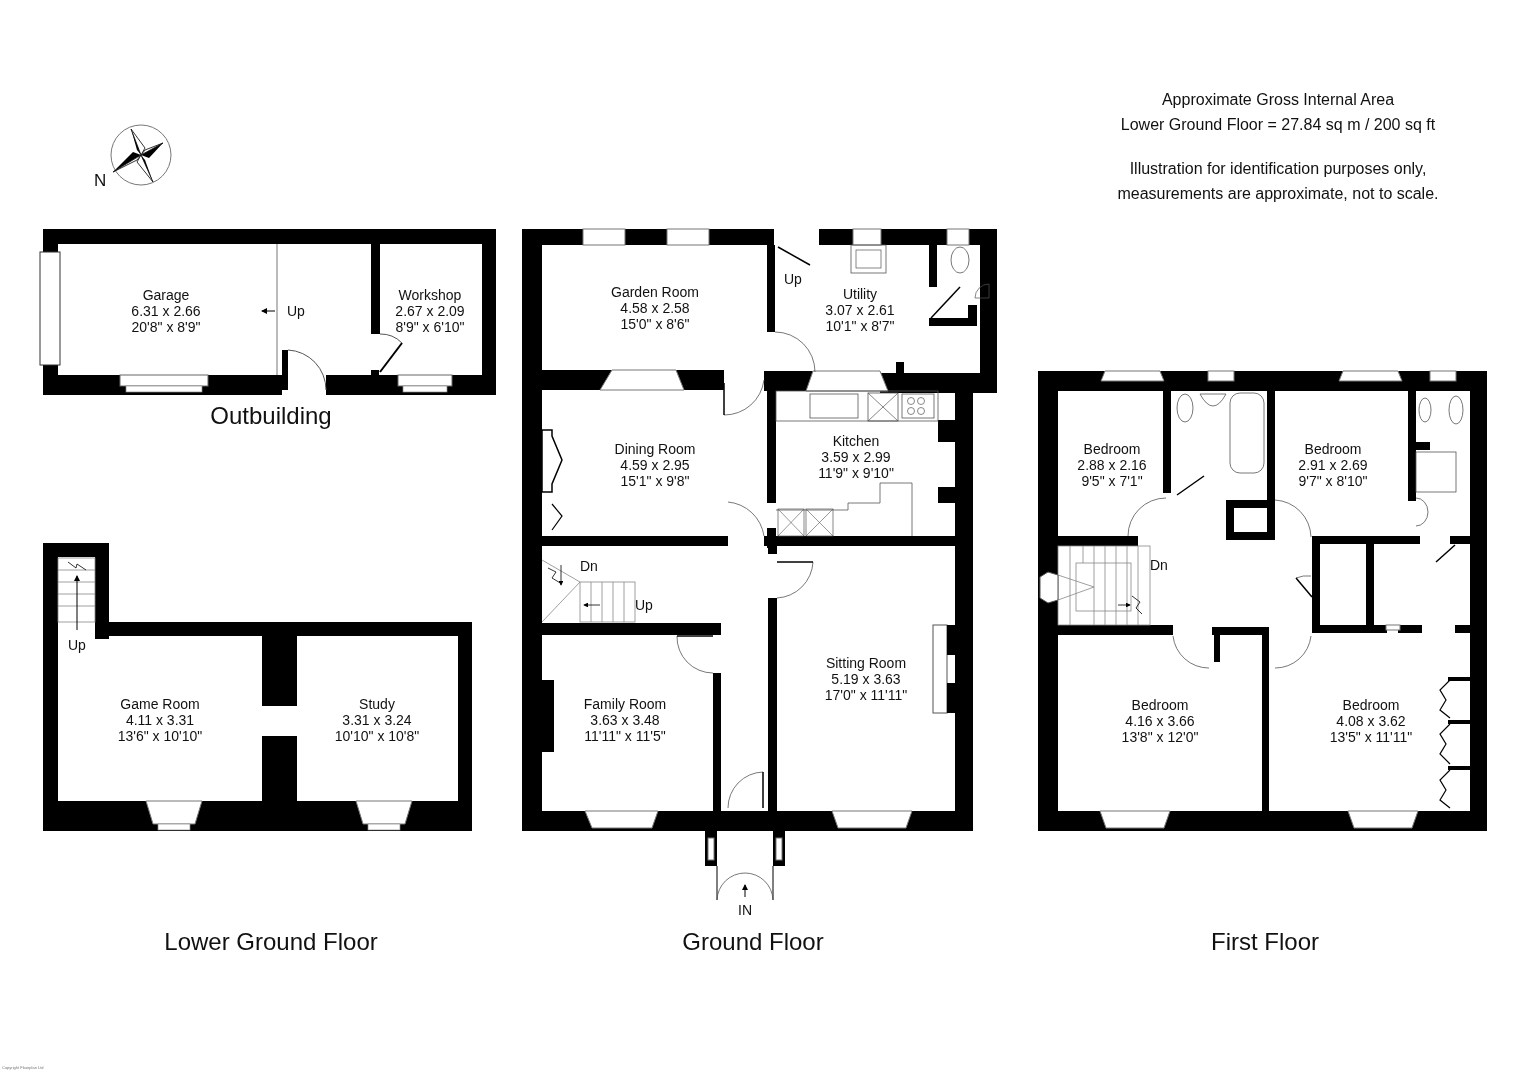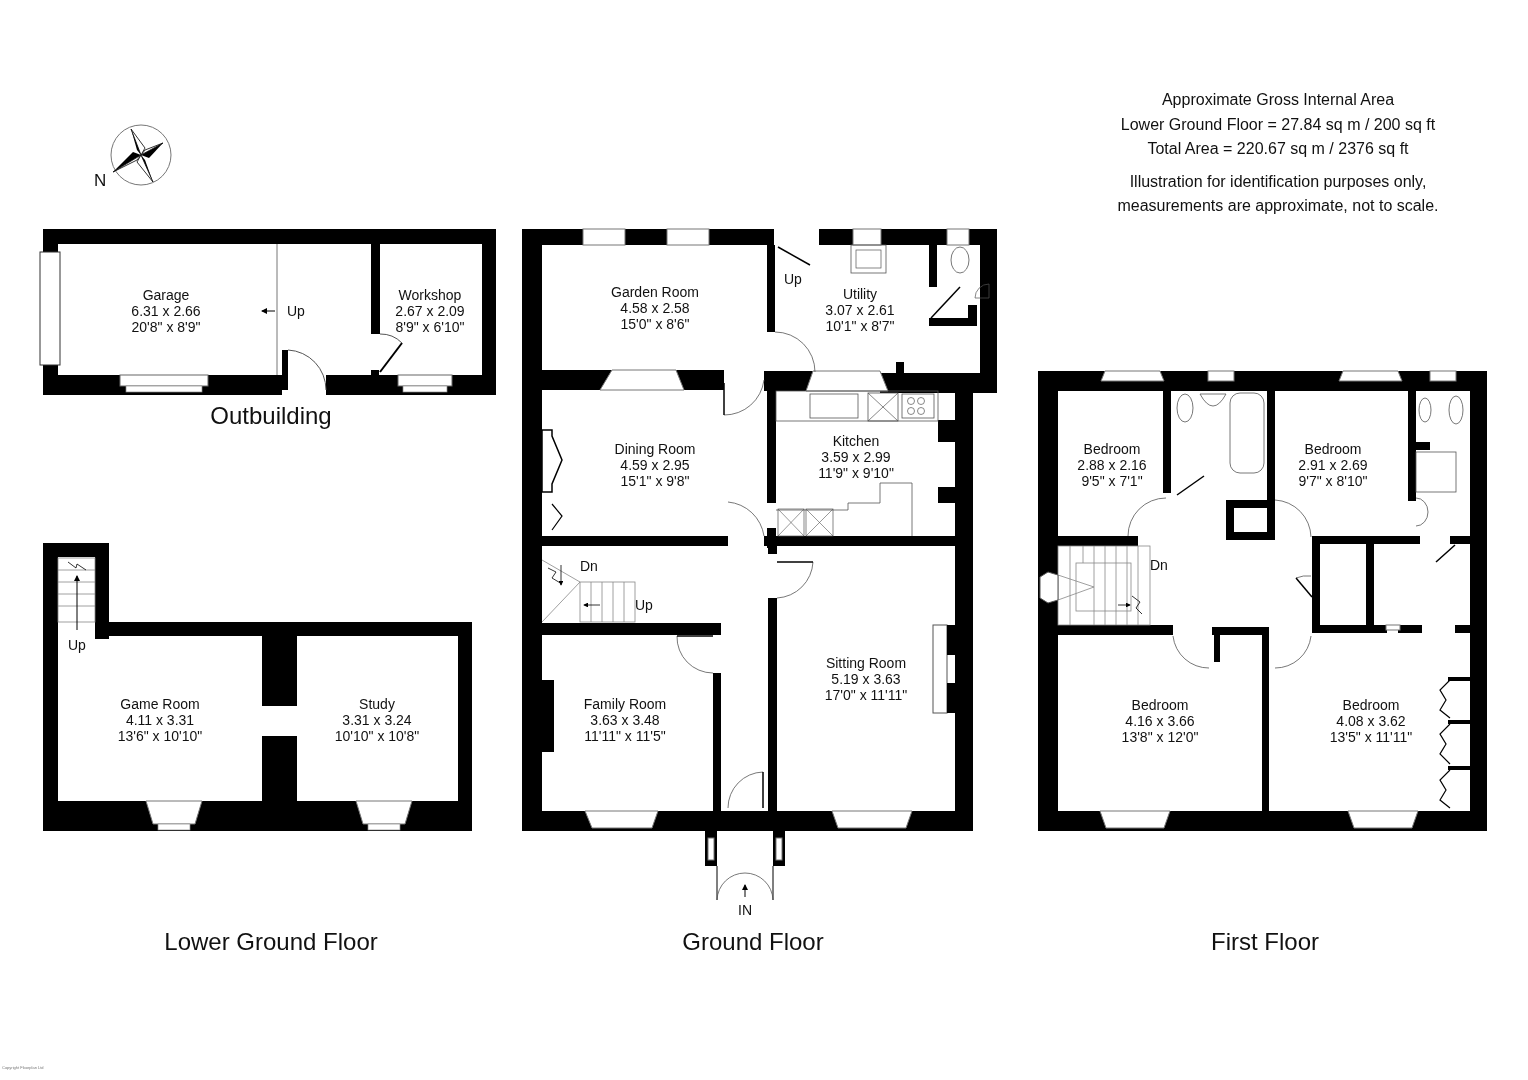--- a/index.html
+++ b/index.html
@@ -4,21 +4,21 @@
 <style>
   html, body { margin:0; padding:0; background:#ffffff; }
   body { width:1528px; height:1080px; position:relative; overflow:hidden; font-family:"Liberation Sans", sans-serif; color:#111; }
   svg { position:absolute; left:0; top:0; }
   .lbl { font-family:"Liberation Sans", sans-serif; fill:#111; }
   .room { font-size:14px; text-anchor:middle; }
   .floor-title { font-size:24px; text-anchor:middle; }
   .small { font-size:14px; }
   .area-block { position:absolute; left:1060px; top:88px; width:436px; text-align:center; font-size:16px; line-height:24.5px; }
   .area-block div { white-space:nowrap; }
-  .disclaimer { margin-top:8px; }
+  .disclaimer { margin-top:20px; }
   .tiny { position:absolute; left:2px; top:1066px; font-size:4px; line-height:4px; color:#777; }
 </style>
 </head>
 <body>
 
 <svg width="1528" height="1080" viewBox="0 0 1528 1080">
   <defs>
     <marker id="arr" markerWidth="6" markerHeight="6" refX="5" refY="3" orient="auto">
       <path d="M0,0 L6,3 L0,6 z" fill="#000"></path>
     </marker>
@@ -332,18 +332,17 @@
   <text class="lbl room" x="1160" y="742">13'8" x 12'0"</text>
   <text class="lbl room" x="1371" y="710">Bedroom</text>
   <text class="lbl room" x="1371" y="726">4.08 x 3.62</text>
   <text class="lbl room" x="1371" y="742">13'5" x 11'11"</text>
   <text class="lbl floor-title" x="1265" y="950">First Floor</text>
 </svg>
 
 <div class="area-block">
   <div>Approximate Gross Internal Area</div>
   <div>Lower Ground Floor = 27.84 sq m / 200 sq ft</div>
-  <div>Total Area = 220.67 sq m / 2376 sq ft</div>
   <div class="disclaimer">Illustration for identification purposes only,</div>
   <div>measurements are approximate, not to scale.</div>
 </div>
 
 <div class="tiny">Copyright Floorplan Ltd</div>
 
 </body></html>

